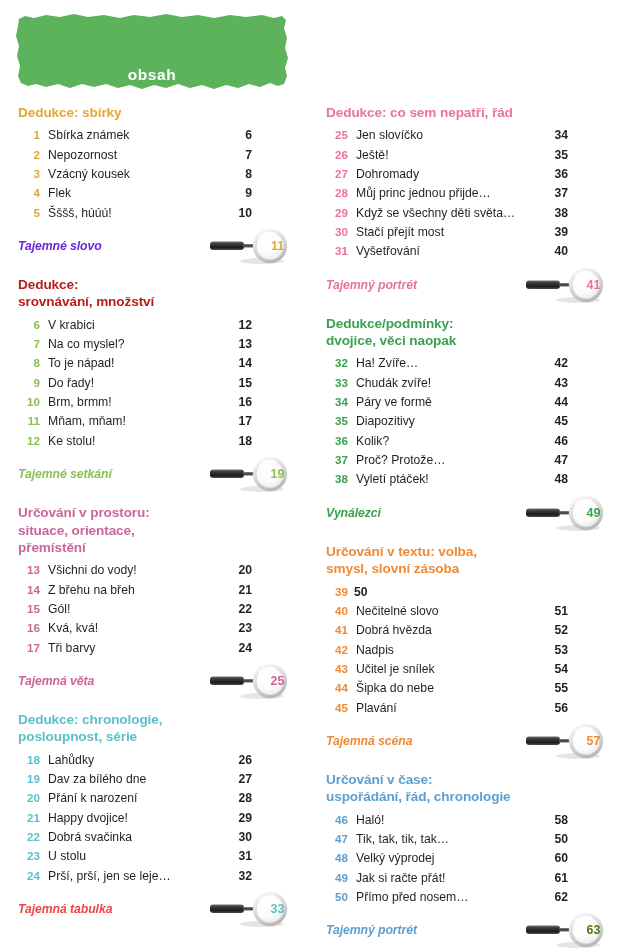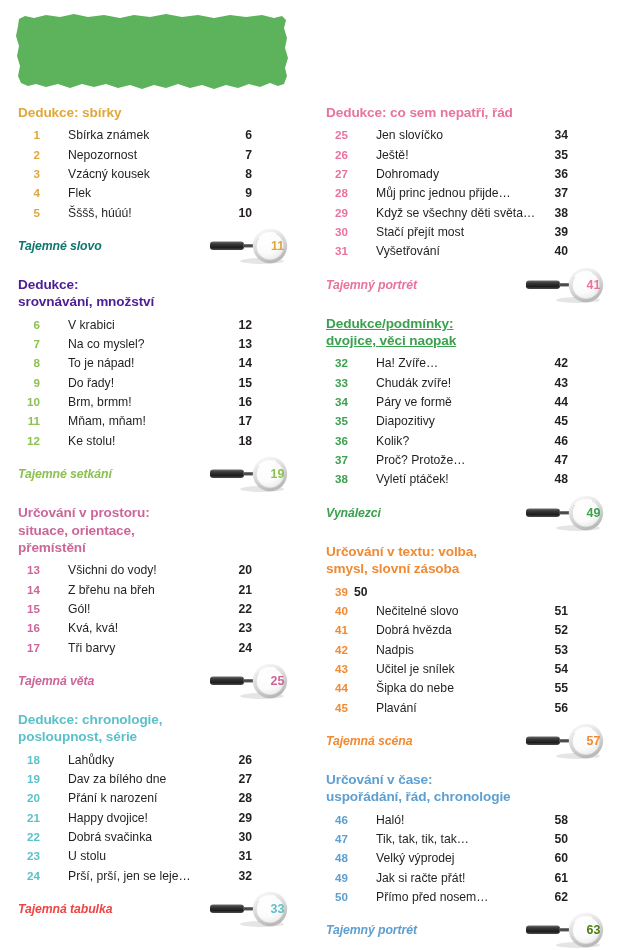--- a/index.html
+++ b/index.html
@@ -79,21 +79,20 @@
     width: 22px;
     text-align: right;
     font-weight: bold;
     font-size: 11.6px;
     flex: 0 0 22px;
   }
   .entry-title {
     padding-left: 8px;
     flex: 1 1 auto;
     overflow: hidden;
-    margin-left: 20px;
   }
   .entry-page {
     font-weight: bold;
     font-size: 12.2px;
     color: #231f20;
     flex: 0 0 auto;
     padding-left: 6px;
   }
 
   
@@ -142,20 +141,21 @@
     <svg class="banner-svg" viewBox="0 0 272 80" preserveAspectRatio="none">
       <path id="banner-path" fill="#5cb35c" d="
         M3,5 L9,2 L18,4 L30,1 L44,3 L58,0 L72,3 L88,1 L104,4 L118,1 L134,3
         L150,0 L166,3 L182,1 L198,4 L214,1 L230,3 L246,1 L258,4 L266,2 L270,6
         L268,14 L271,24 L269,34 L272,44 L269,54 L271,62 L268,70
         L262,72 L254,69 L244,73 L233,70 L222,74 L210,71 L198,75 L186,71
         L174,74 L162,70 L150,74 L138,71 L126,75 L114,71 L102,74 L90,70
         L78,73 L66,70 L54,74 L42,70 L30,73 L20,70 L12,72 L5,69 L2,62
         L4,52 L1,42 L3,32 L0,22 L2,12 Z"></path>
     </svg>
+    <div class="banner-title">obsah</div>
   </div>
 
   <div class="columns">
     <div class="col col-left">
         <div class="section">
           <div class="sec-heading" style="color: rgb(224, 167, 58);">Dedukce: sbírky</div>
           <ul class="entries">
             <li class="entry">
               <span class="entry-num" style="color: rgb(224, 167, 58);">1</span>
               <span class="entry-title">Sbírka známek</span>
@@ -176,21 +176,21 @@
               <span class="entry-title">Flek</span>
               <span class="entry-page">9</span>
             </li>
             <li class="entry">
               <span class="entry-num" style="color: rgb(224, 167, 58);">5</span>
               <span class="entry-title">Šššš, húúú!</span>
               <span class="entry-page">10</span>
             </li>
           </ul>
           <div class="mystery">
-            <span class="mystery-label" style="color: #0f766e;">Tajemné slovo</span>
+            <span class="mystery-label" style="color: #6d28d9;">Tajemné slovo</span>
             <span class="magnifier">
   <svg width="92" height="36" viewBox="0 0 92 36">
     <defs>
       <radialGradient id="lensg" cx="38%" cy="30%" r="78%">
         <stop offset="0%" stop-color="#ffffff"></stop>
         <stop offset="62%" stop-color="#fbfbfb"></stop>
         <stop offset="100%" stop-color="#e9e9e9"></stop>
       </radialGradient>
       <linearGradient id="ringg" x1="0" y1="0" x2="0.4" y2="1">
         <stop offset="0%" stop-color="#ffffff"></stop>
@@ -214,21 +214,21 @@
     <rect x="37" y="16" width="14" height="3.6" rx="1.4" fill="url(#neckg)"></rect>
     <circle cx="64" cy="18" r="17.2" fill="url(#ringg)"></circle>
     <circle cx="64" cy="18" r="13.9" fill="url(#lensg)" stroke="#d2d2d2" stroke-width="0.7"></circle>
     <path d="M53 10 A14 14 0 0 1 70 6" stroke="#ffffff" stroke-width="2" fill="none" opacity="0.85"></path>
   </svg>
               <span class="mag-num" style="color: rgb(224, 167, 58);">11</span>
             </span>
           </div>
         </div>
         <div class="section">
-          <div class="sec-heading" style="color: #4c1d95;">Dedukce:<br>srovnávání, množství</div>
+          <div class="sec-heading" style="color: #b91c1c;">Dedukce:<br>srovnávání, množství</div>
           <ul class="entries">
             <li class="entry">
               <span class="entry-num" style="color: rgb(140, 193, 82);">6</span>
               <span class="entry-title">V krabici</span>
               <span class="entry-page">12</span>
             </li>
             <li class="entry">
               <span class="entry-num" style="color: rgb(140, 193, 82);">7</span>
               <span class="entry-title">Na co myslel?</span>
               <span class="entry-page">13</span>
@@ -514,21 +514,21 @@
     <rect x="37" y="16" width="14" height="3.6" rx="1.4" fill="url(#neckg)"></rect>
     <circle cx="64" cy="18" r="17.2" fill="url(#ringg)"></circle>
     <circle cx="64" cy="18" r="13.9" fill="url(#lensg)" stroke="#d2d2d2" stroke-width="0.7"></circle>
     <path d="M53 10 A14 14 0 0 1 70 6" stroke="#ffffff" stroke-width="2" fill="none" opacity="0.85"></path>
   </svg>
               <span class="mag-num" style="color: rgb(232, 115, 159);">41</span>
             </span>
           </div>
         </div>
         <div class="section">
-          <div class="sec-heading" style="color: rgb(59, 161, 79); text-decoration: underline;">Dedukce/podmínky:<br>dvojice, věci naopak</div>
+          <div class="sec-heading" style="color: rgb(59, 161, 79);">Dedukce/podmínky:<br>dvojice, věci naopak</div>
           <ul class="entries">
             <li class="entry">
               <span class="entry-num" style="color: rgb(59, 161, 79);">32</span>
               <span class="entry-title">Ha! Zvíře…</span>
               <span class="entry-page">42</span>
             </li>
             <li class="entry">
               <span class="entry-num" style="color: rgb(59, 161, 79);">33</span>
               <span class="entry-title">Chudák zvíře!</span>
               <span class="entry-page">43</span>

